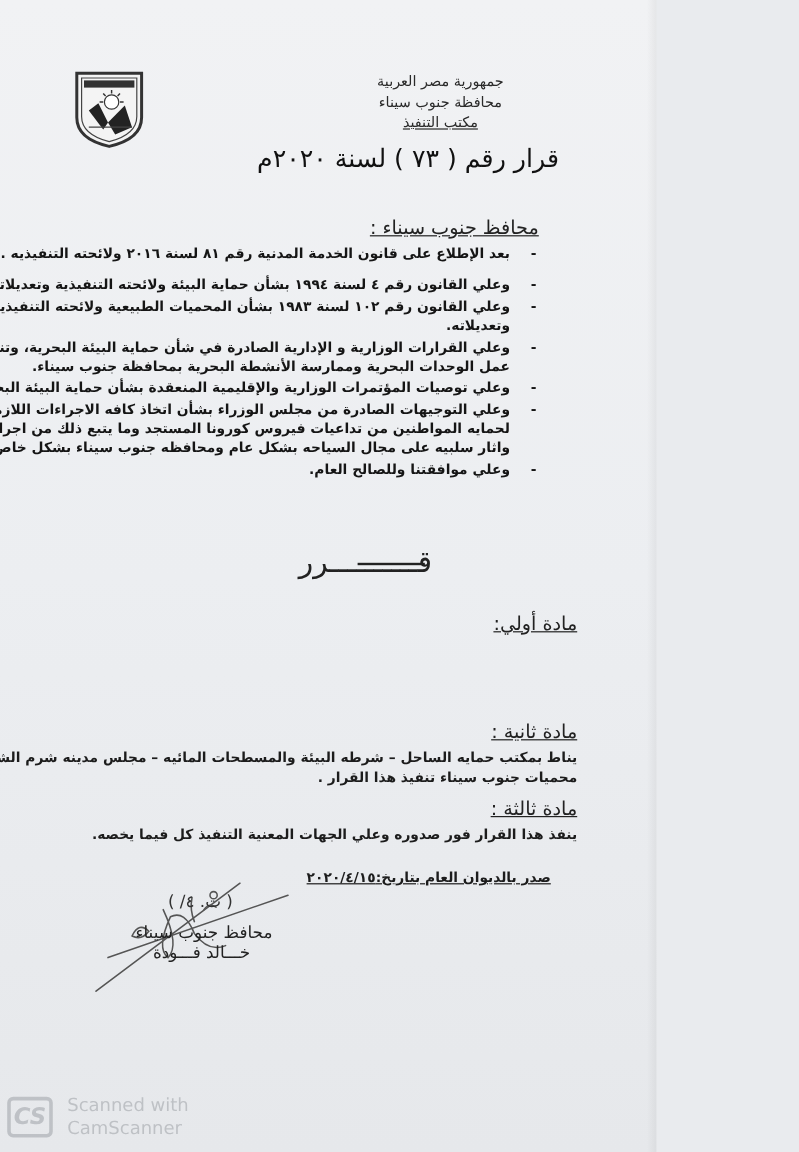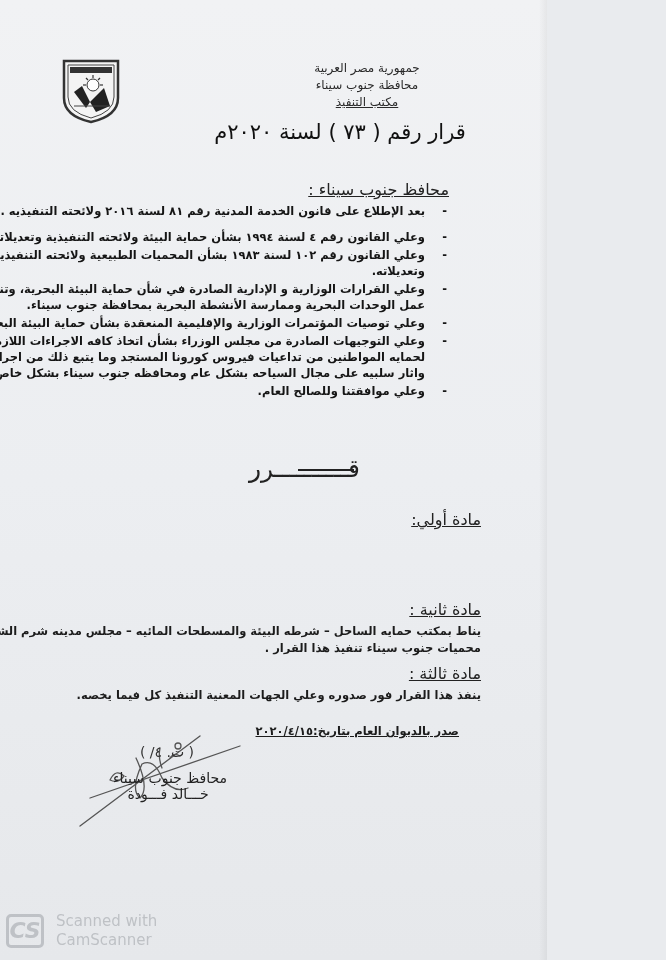--- a/index.html
+++ b/index.html
@@ -72,21 +72,21 @@
   }
   .sig-title {
     left: 90px; top: 770px; width: 160px; text-align: center; font-size: 14px; color: #222;
   }
   .watermark {
     left: 6px; top: 912px; width: 200px; height: 48px; opacity: 0.55;
   }
   .wm-logo {
     position: absolute; left: 0; top: 2px; width: 38px; height: 34px;
     border: 3px solid #9fa3a8; border-radius: 5px; box-sizing: border-box;
-    color: #9fa3a8; font-weight: bold; font-size: 22px; text-align: center; line-height: 28px;
+    color: #9fa3a8; font-weight: bold; font-size: 19px; text-align: center; line-height: 28px;
     font-family: "DejaVu Sans", sans-serif;
     font-style: italic;
   }
   .wm-text {
     position: absolute; left: 50px; top: 0; font-size: 15px; line-height: 19px; color: #9ea2a7;
     font-family: "DejaVu Sans", sans-serif;
   }
   .shadow-right {
     right: 0; top: 0; width: 8px; height: 960px;
     background: linear-gradient(90deg, rgba(0,0,0,0) 0%, rgba(90,90,90,0.08) 100%);

